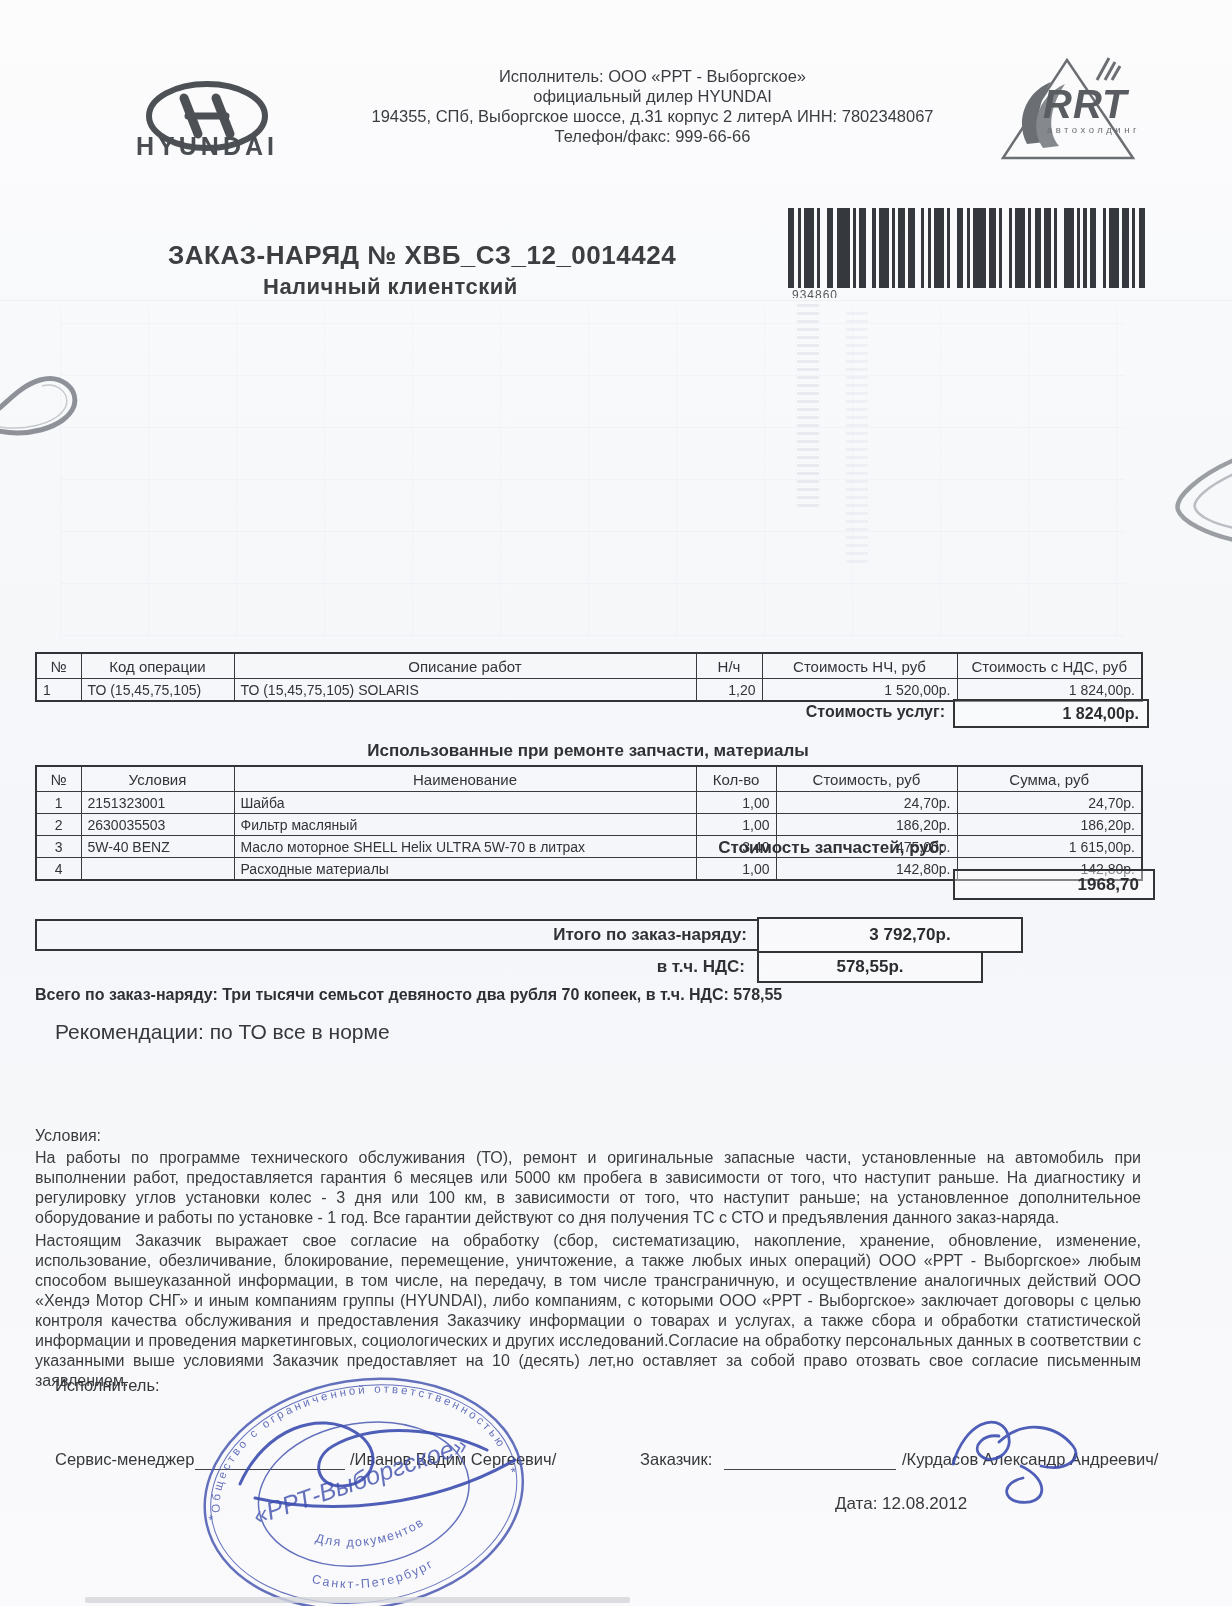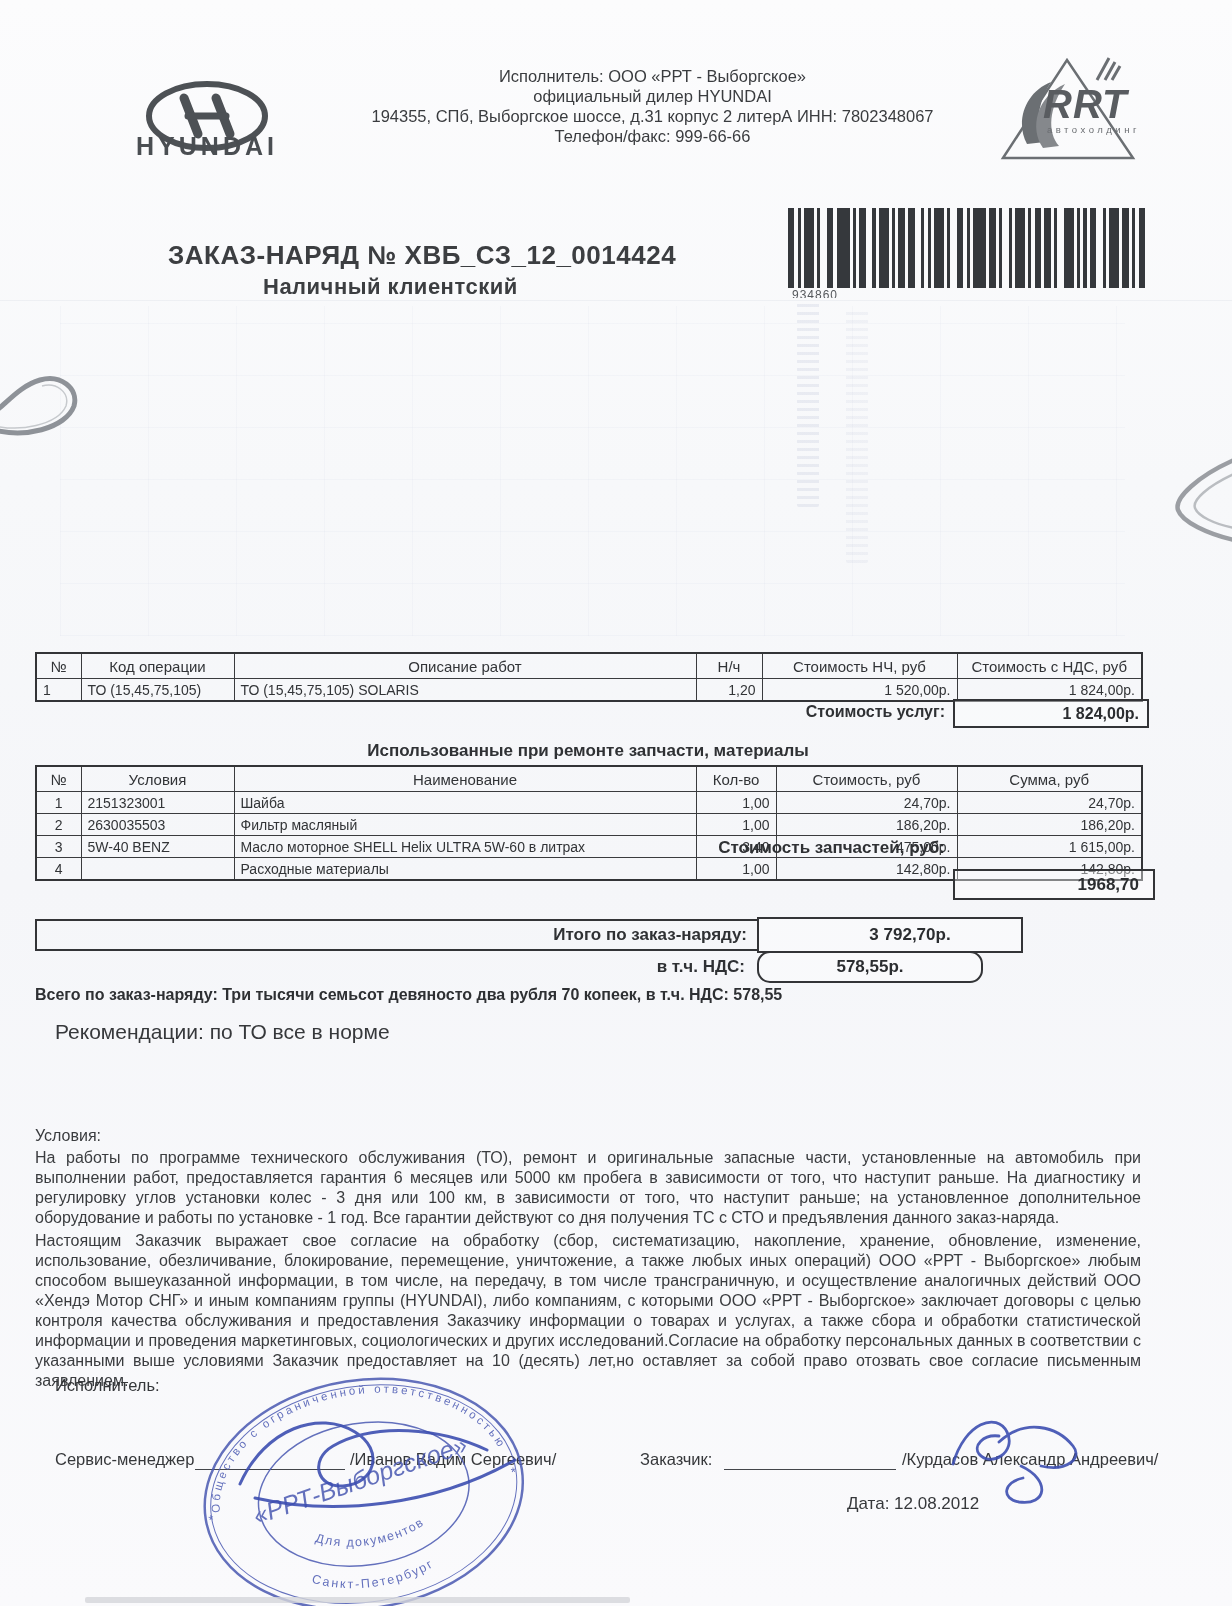--- a/index.html
+++ b/index.html
@@ -47,21 +47,21 @@
   .amount-words{left:35px; top:986px; width:1120px; font-weight:bold; font-size:16px; color:#2e3033;}
   .recommendations{left:55px; top:1020px; font-size:21px; color:#36383b;}
   .terms{left:35px; top:1126px; width:1106px; font-size:16px; line-height:20px; color:#3a3c3f; text-align:justify;}
   .terms .hd{margin:0 0 2px 0;}
   .terms p{margin:0;}
   .terms p + p{margin-top:3px;}
   .executor{left:55px; top:1376px; font-size:16.5px;}
   .sig-label{font-size:16.5px; color:#36383b;text-align:center;}
   .sig-line{border-bottom:1.5px solid #43454a; height:1px;}
   .sig-name{font-size:16.5px; color:#36383b;}
-  .date-line{left:835px; top:1494px; font-size:17px; color:#36383b;margin-left:12px;}
+  .date-line{left:835px; top:1494px; font-size:17px; color:#36383b;}
   .bottom-band{left:85px; top:1597px; width:545px; height:6px; background:#d4d6da; border-radius:2px; opacity:.8;}
 </style>
 </head>
 <body>
 
 <div class="page">
 
   <svg class="abs" style="left:112px; top:80px;" width="190" height="100" viewBox="0 0 190 100">
     <ellipse cx="95" cy="36" rx="58" ry="32" fill="none" stroke="#4d5155" stroke-width="6"></ellipse>
     <g stroke="#4d5155" stroke-width="9" stroke-linecap="round">
@@ -248,21 +248,21 @@
       <td class="c">2</td>
       <td class="l">2630035503</td>
       <td class="l">Фильтр масляный</td>
       <td class="r">1,00</td>
       <td class="r">186,20р.</td>
       <td class="r">186,20р.</td>
     </tr>
     <tr>
       <td class="c">3</td>
       <td class="l">5W-40 BENZ</td>
-      <td class="l">Масло моторное SHELL Helix ULTRA 5W-60 в литрах</td>
+      <td class="l">Масло моторное SHELL Helix ULTRA 5W-70 в литрах</td>
       <td class="r">3,40</td>
       <td class="r">475,00р.</td>
       <td class="r">1 615,00р.</td>
     </tr>
     <tr>
       <td class="c">4</td>
       <td class="l"></td>
       <td class="l">Расходные материалы</td>
       <td class="r">1,00</td>
       <td class="r">142,80р.</td>
@@ -271,21 +271,21 @@
   </tbody>
     </table>
   <div class="abs tbl-label" style="left:35px; top:838px; width:910px; font-size:17px;">Стоимость запчастей, руб:</div>
   <div class="abs valbox right" style="left:953px; top:869px; width:184px; height:27px; font-size:17px; padding-right:14px;">1968,70</div>
 
   <div class="abs grand-box" style="left:35px; top:919px; width:710px; height:28px;">
     <span class="tbl-label" style="font-size:17px;">Итого по заказ-наряду:</span>
   </div>
   <div class="abs valbox center" style="left:757px; top:917px; width:222px; height:32px; font-size:17px;padding-left:40px;">3 792,70р.</div>
   <div class="abs tbl-label" style="left:35px; top:957px; width:710px; font-size:17px;">в т.ч. НДС:</div>
-  <div class="abs valbox center" style="left:757px; top:951px; width:222px; height:28px; font-size:17px;border-radius:13px;">578,55р.</div>
+  <div class="abs valbox center" style="left:757px; top:951px; width:222px; height:28px; font-size:17px;">578,55р.</div>
 
   <div class="abs amount-words">Всего по заказ-наряду: Три тысячи семьсот девяносто два рубля 70 копеек, в т.ч. НДС: 578,55</div>
 
   <div class="abs recommendations">Рекомендации: по ТО все в норме</div>
 
   <div class="abs terms">
     <div class="hd">Условия:</div>
     <p>На работы по программе технического обслуживания (ТО), ремонт и оригинальные запасные части, установленные на автомобиль при выполнении работ, предоставляется гарантия 6 месяцев или 5000 км пробега в зависимости от того, что наступит раньше. На диагностику и регулировку углов установки колес - 3 дня или 100 км, в зависимости от того, что наступит раньше; на установленное дополнительное оборудование и работы по установке - 1 год. Все гарантии действуют со дня получения ТС с СТО и предъявления данного заказ-наряда.</p>
     <p>Настоящим Заказчик выражает свое согласие на обработку (сбор, систематизацию, накопление, хранение, обновление, изменение, использование, обезличивание, блокирование, перемещение, уничтожение, а также любых иных операций) ООО «РРТ - Выборгское»  любым способом вышеуказанной информации, в том числе, на передачу, в том числе трансграничную,  и осуществление аналогичных действий ООО «Хендэ Мотор СНГ» и иным компаниям  группы (HYUNDAI),  либо компаниям, с которыми  ООО «РРТ - Выборгское»  заключает договоры с целью контроля качества обслуживания и предоставления Заказчику  информации о товарах и услугах,   а также сбора и обработки статистической информации и проведения маркетинговых, социологических и других исследований.Согласие на обработку персональных данных в соответствии с указанными выше условиями Заказчик предоставляет на 10 (десять) лет,но оставляет за собой право отозвать свое согласие письменным заявлением.</p>
   </div>

